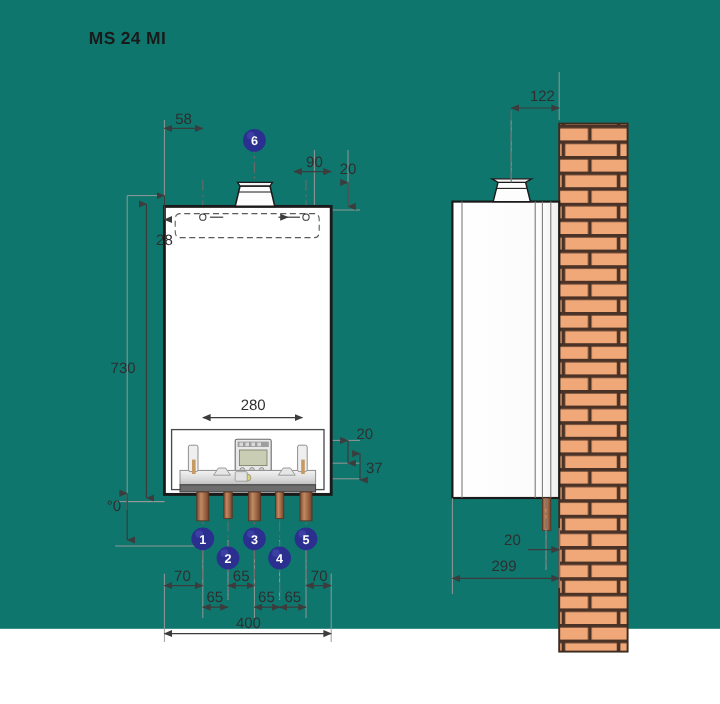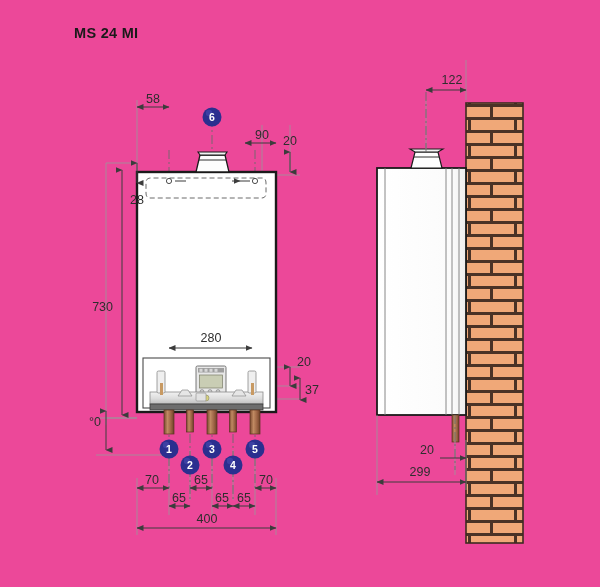--- a/index.html
+++ b/index.html
@@ -10,22 +10,22 @@
   body {
     width: 600px;
     height: 587px;
     font-family: "Liberation Sans", sans-serif;
     position: relative;
     overflow: hidden;
   }
   #page {
     position: relative;
     width: 600px;
-    height: 587px;
-    background: #ec4899;
+    height: 524px;
+    background: #0f766e;
   }
   #title {
     position: absolute;
     left: 74px;
     top: 25px;
     font-size: 14.5px;
     font-weight: bold;
     color: #1a1a1a;
     letter-spacing: 0.3px;
     white-space: nowrap;

